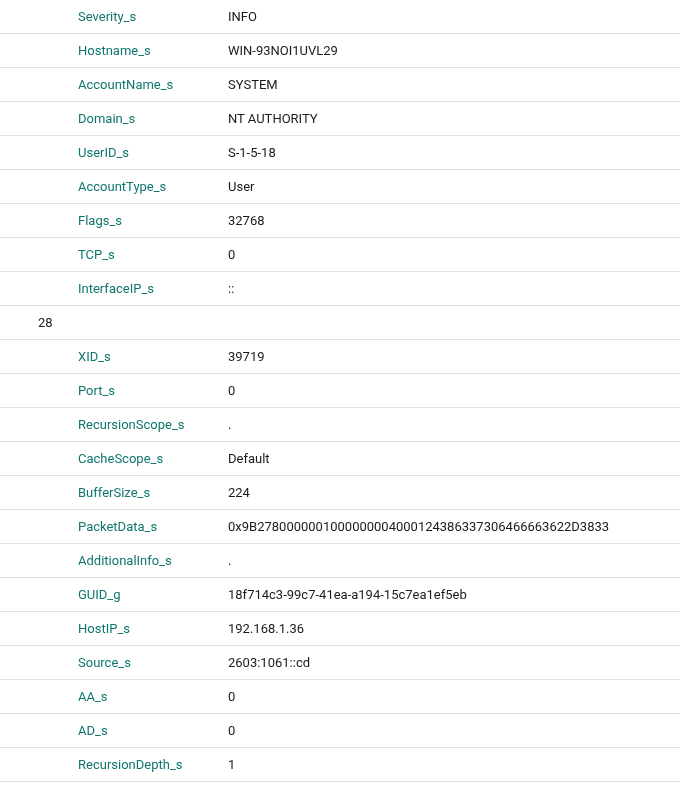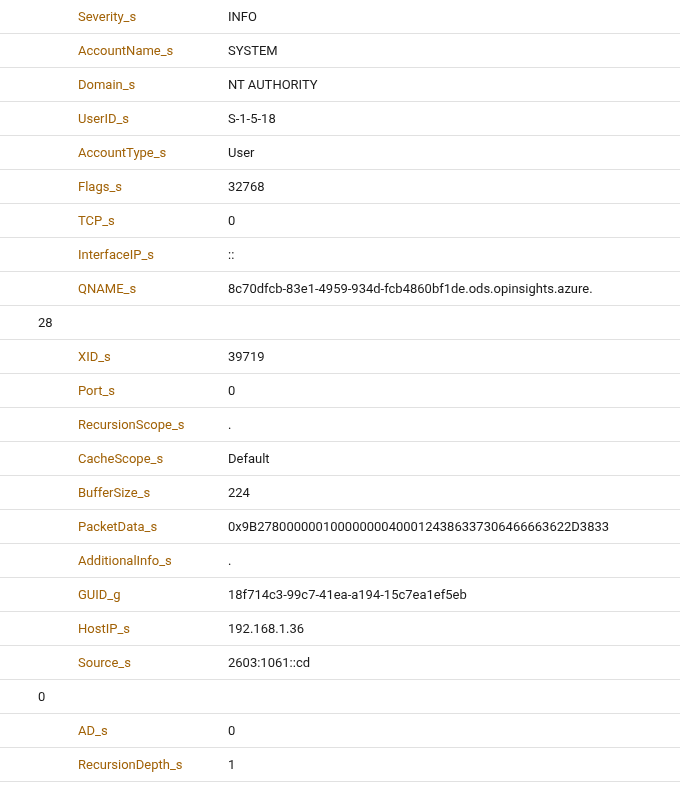--- a/index.html
+++ b/index.html
@@ -25,38 +25,43 @@
     }
     .spacer {
       width: 30px;
       flex-shrink: 0;
     }
     .key {
       width: 190px;
       flex-shrink: 0;
       padding: 9px 8px 9px 48px;
       font-weight: 400;
-      color: #a16207;
+      color: #0f766e;
     }
     .value {
       flex: 1;
       padding: 9px 8px;
       color: #1b1b1b;
       white-space: nowrap;
       overflow: hidden;
     }
   </style>
 </head>
 <body>
 
 <div class="table" id="table-root">
     <div class="row">
       <div class="spacer"></div>
       <div class="key">Severity_s</div>
       <div class="value">INFO</div>
+    </div>
+    <div class="row">
+      <div class="spacer"></div>
+      <div class="key">Hostname_s</div>
+      <div class="value">WIN-93NOI1UVL29</div>
     </div>
     <div class="row">
       <div class="spacer"></div>
       <div class="key">AccountName_s</div>
       <div class="value">SYSTEM</div>
     </div>
     <div class="row">
       <div class="spacer"></div>
       <div class="key">Domain_s</div>
       <div class="value">NT AUTHORITY</div>
@@ -78,25 +83,20 @@
     </div>
     <div class="row">
       <div class="spacer"></div>
       <div class="key">TCP_s</div>
       <div class="value">0</div>
     </div>
     <div class="row">
       <div class="spacer"></div>
       <div class="key">InterfaceIP_s</div>
       <div class="value">::</div>
-    </div>
-    <div class="row">
-      <div class="spacer"></div>
-      <div class="key">QNAME_s</div>
-      <div class="value">8c70dfcb-83e1-4959-934d-fcb4860bf1de.ods.opinsights.azure.</div>
     </div>
     <div class="row">
       <div class="spacer"></div>
       <div class="value">28</div>
     </div>
     <div class="row">
       <div class="spacer"></div>
       <div class="key">XID_s</div>
       <div class="value">39719</div>
     </div>
@@ -140,20 +140,21 @@
       <div class="key">HostIP_s</div>
       <div class="value">192.168.1.36</div>
     </div>
     <div class="row">
       <div class="spacer"></div>
       <div class="key">Source_s</div>
       <div class="value">2603:1061::cd</div>
     </div>
     <div class="row">
       <div class="spacer"></div>
+      <div class="key">AA_s</div>
       <div class="value">0</div>
     </div>
     <div class="row">
       <div class="spacer"></div>
       <div class="key">AD_s</div>
       <div class="value">0</div>
     </div>
     <div class="row">
       <div class="spacer"></div>
       <div class="key">RecursionDepth_s</div>

